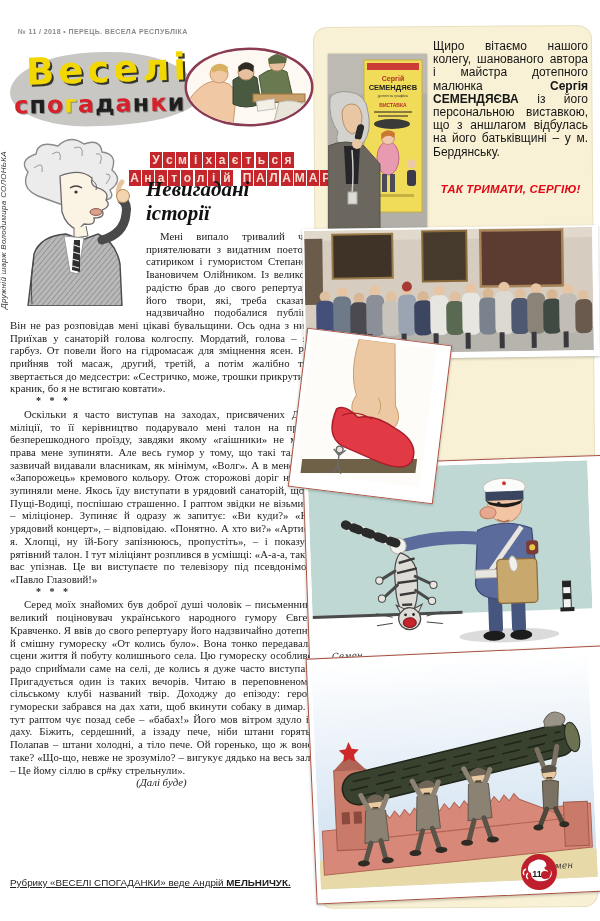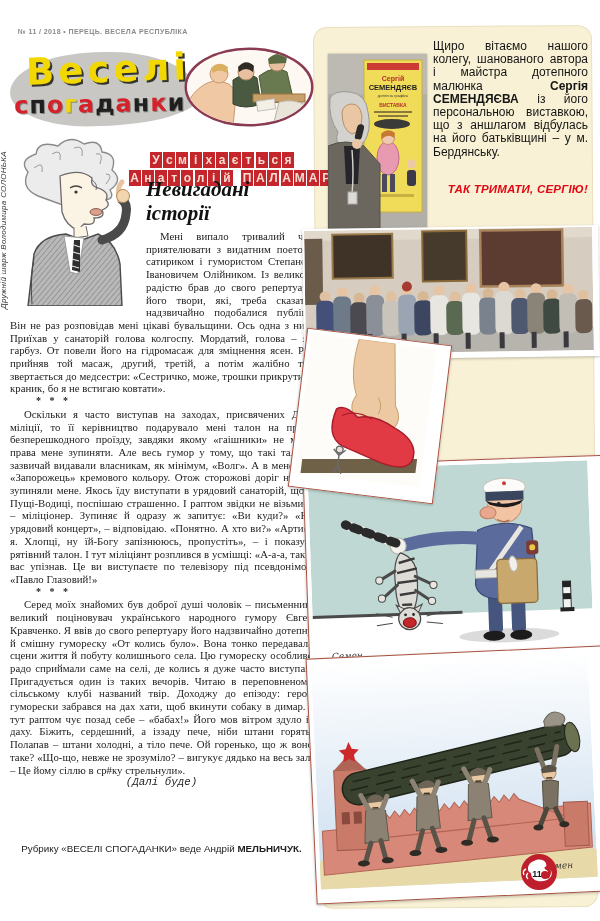--- a/index.html
+++ b/index.html
@@ -33,32 +33,32 @@
   .car-caption{left:-1px;top:146px;height:168px;width:13px;writing-mode:vertical-rl;transform:rotate(180deg);
      font-size:8px;font-style:italic;color:#3a3a3a;text-align:center;letter-spacing:.3px;}
 
   
   .article{left:10px;top:177px;width:303px;font-family:"Liberation Serif",serif;font-size:10.8px;
      line-height:12.7px;text-align:justify;color:#1d1d1d;}
   .car-spacer{float:left;width:136px;height:130px;}
   .article h1{font-size:21px;line-height:24px;margin:0 0 5px 0;font-style:italic;font-weight:bold;color:#111;}
   .article p{margin:0;text-indent:14px;}
   .stars{clear:none;font-weight:bold;letter-spacing:3px;padding-left:26px;font-size:10px;margin:3px 0;text-indent:0 !important;}
-  .dali{text-align:center;font-style:italic;margin-top:5px;text-indent:0 !important;font-family:Liberation Mono, monospace;}
-  .col-footer{left:10px;top:843px;width:303px;text-align:center;font-size:9.8px;color:#1d1d1d;}
+  .dali{text-align:center;font-style:italic;margin-top:5px;text-indent:0 !important;}
+  .col-footer{left:10px;top:877px;width:303px;text-align:left;font-size:9.8px;color:#1d1d1d;text-decoration:underline;}
   .col-footer b{font-weight:bold;}
 
   
   .panel{left:316px;top:26px;width:277px;height:880px;background:#f8f1d5;border:1px solid #eadfbd;
      border-radius:14px;transform:rotate(-.4deg);}
 
   
   .greeting{left:433px;top:40px;width:155px;font-size:12px;line-height:13.2px;text-align:justify;color:#151515;}
   .greeting b{font-weight:bold;}
-  .slogan{left:433px;top:183px;width:155px;text-align:right;font-size:11.5px;font-weight:bold;
+  .slogan{left:433px;top:183px;width:155px;text-align:center;font-size:11.5px;font-weight:bold;
      font-style:italic;color:#e30613;letter-spacing:.2px;}
 
   
   .photo1{left:328px;top:54px;width:99px;height:181px;box-shadow:0 0 2px rgba(0,0,0,.35);}
   .photo2{left:303px;top:227px;width:292px;height:127px;background:#fff;padding:2px;transform:rotate(-.8deg);
      box-shadow:0 1px 3px rgba(0,0,0,.25);}
   .card{background:#fff;border:1px solid #a8503e;box-shadow:0 1px 3px rgba(0,0,0,.25);}
   .shoe-card{left:297px;top:336px;width:136px;height:150px;transform:rotate(7deg);z-index:5;padding:4px;}
   .cop-card{left:306px;top:460px;width:290px;height:210px;transform:rotate(-2deg);z-index:4;padding:4px;}
   .log-card{left:311px;top:652px;width:287px;height:236px;transform:rotate(-2.6deg);z-index:4;padding:4px;}

